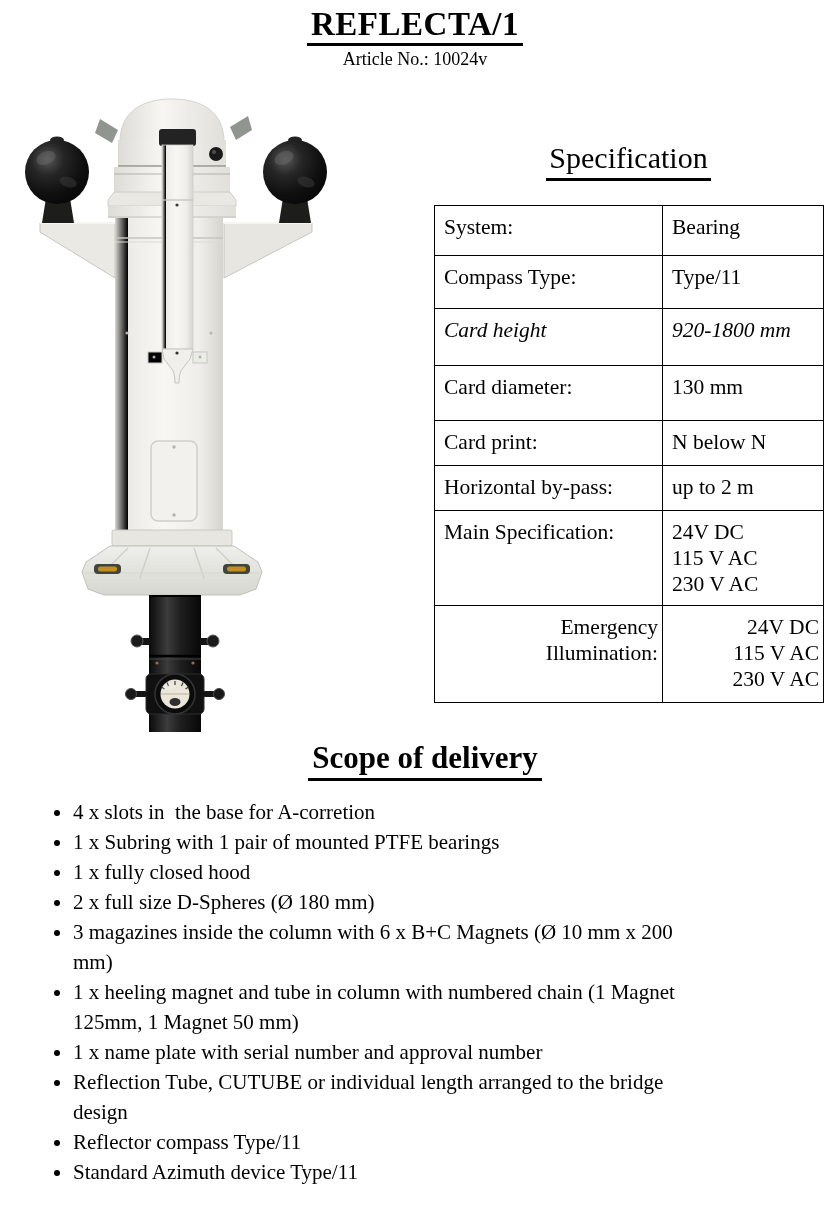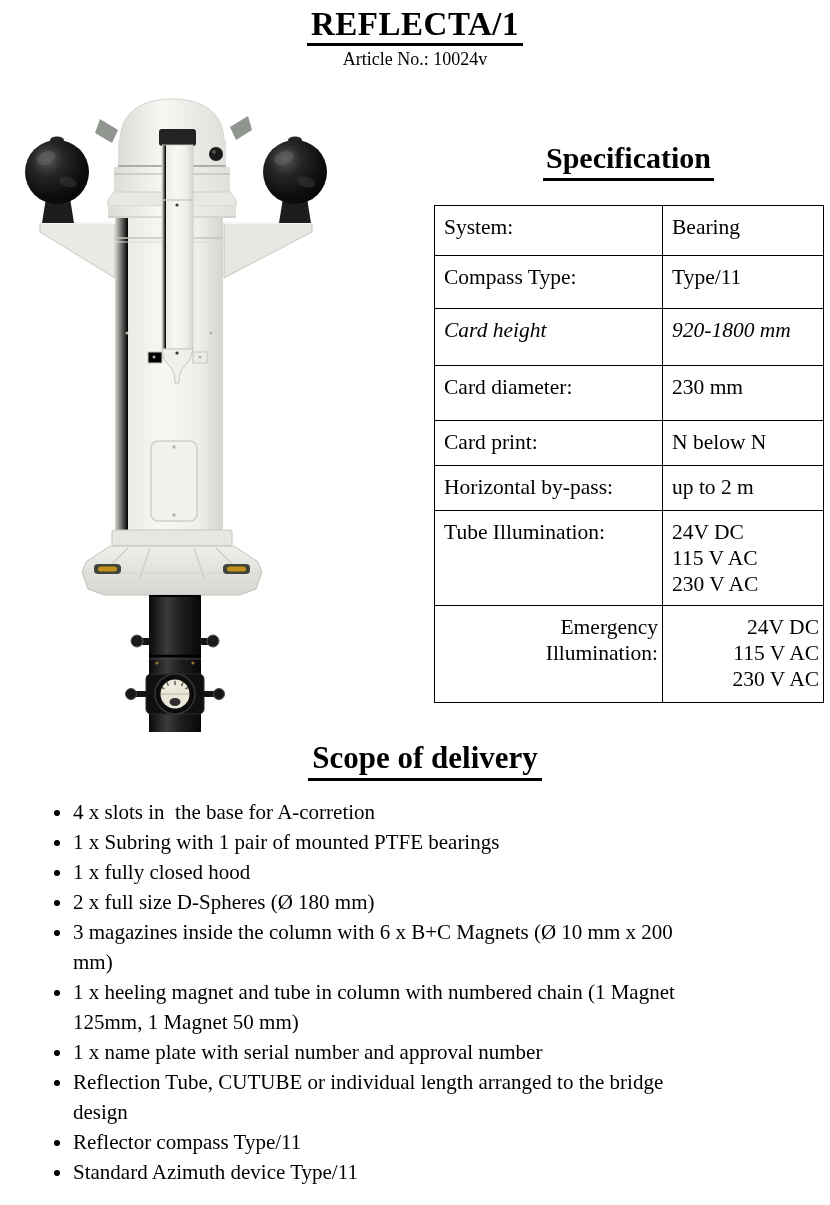--- a/index.html
+++ b/index.html
@@ -13,21 +13,21 @@
   .page-title{
     display:inline-block;font-size:33px;font-weight:bold;letter-spacing:.5px;
     border-bottom:3px solid #000;padding:0 4px 1px 4px;line-height:1.1;
   }
   .article-no{font-size:18px;margin-top:3px;}
   
   .figure{position:absolute;left:0;top:86px;width:340px;height:654px;}
   
   .spec{position:absolute;left:434px;top:141px;width:389px;text-align:center;}
   .section-heading{
-    display:inline-block;font-size:30px;font-weight:bold;
+    display:inline-block;font-size:30px;font-weight:normal;
     border-bottom:3px solid #000;padding:0 3px 2px 3px;line-height:1.15;
   }
   .spec-table{
     margin-top:24px;width:389px;border-collapse:collapse;table-layout:fixed;
     text-align:left;
   }
   .spec-table td{
     border:1.5px solid #000;font-size:21.5px;line-height:1.22;
     vertical-align:top;padding:8px 4px 4px 9px;white-space:pre-line;
   }
@@ -218,32 +218,32 @@
       <tr>
         <td>Compass Type:</td>
         <td>Type/11</td>
       </tr>
       <tr>
         <td>Card height</td>
         <td>920-1800 mm</td>
       </tr>
       <tr>
         <td>Card diameter:</td>
-        <td>230 mm</td>
+        <td>130 mm</td>
       </tr>
       <tr>
         <td>Card print:</td>
         <td>N below N</td>
       </tr>
       <tr>
         <td>Horizontal by-pass:</td>
         <td>up to 2 m</td>
       </tr>
       <tr>
-        <td>Tube Illumination:</td>
+        <td>Main Specification:</td>
         <td>24V DC
 115 V AC
 230 V AC</td>
       </tr>
       <tr>
         <td>Emergency
 Illumination:</td>
         <td>24V DC
 115 V AC
 230 V AC</td>

